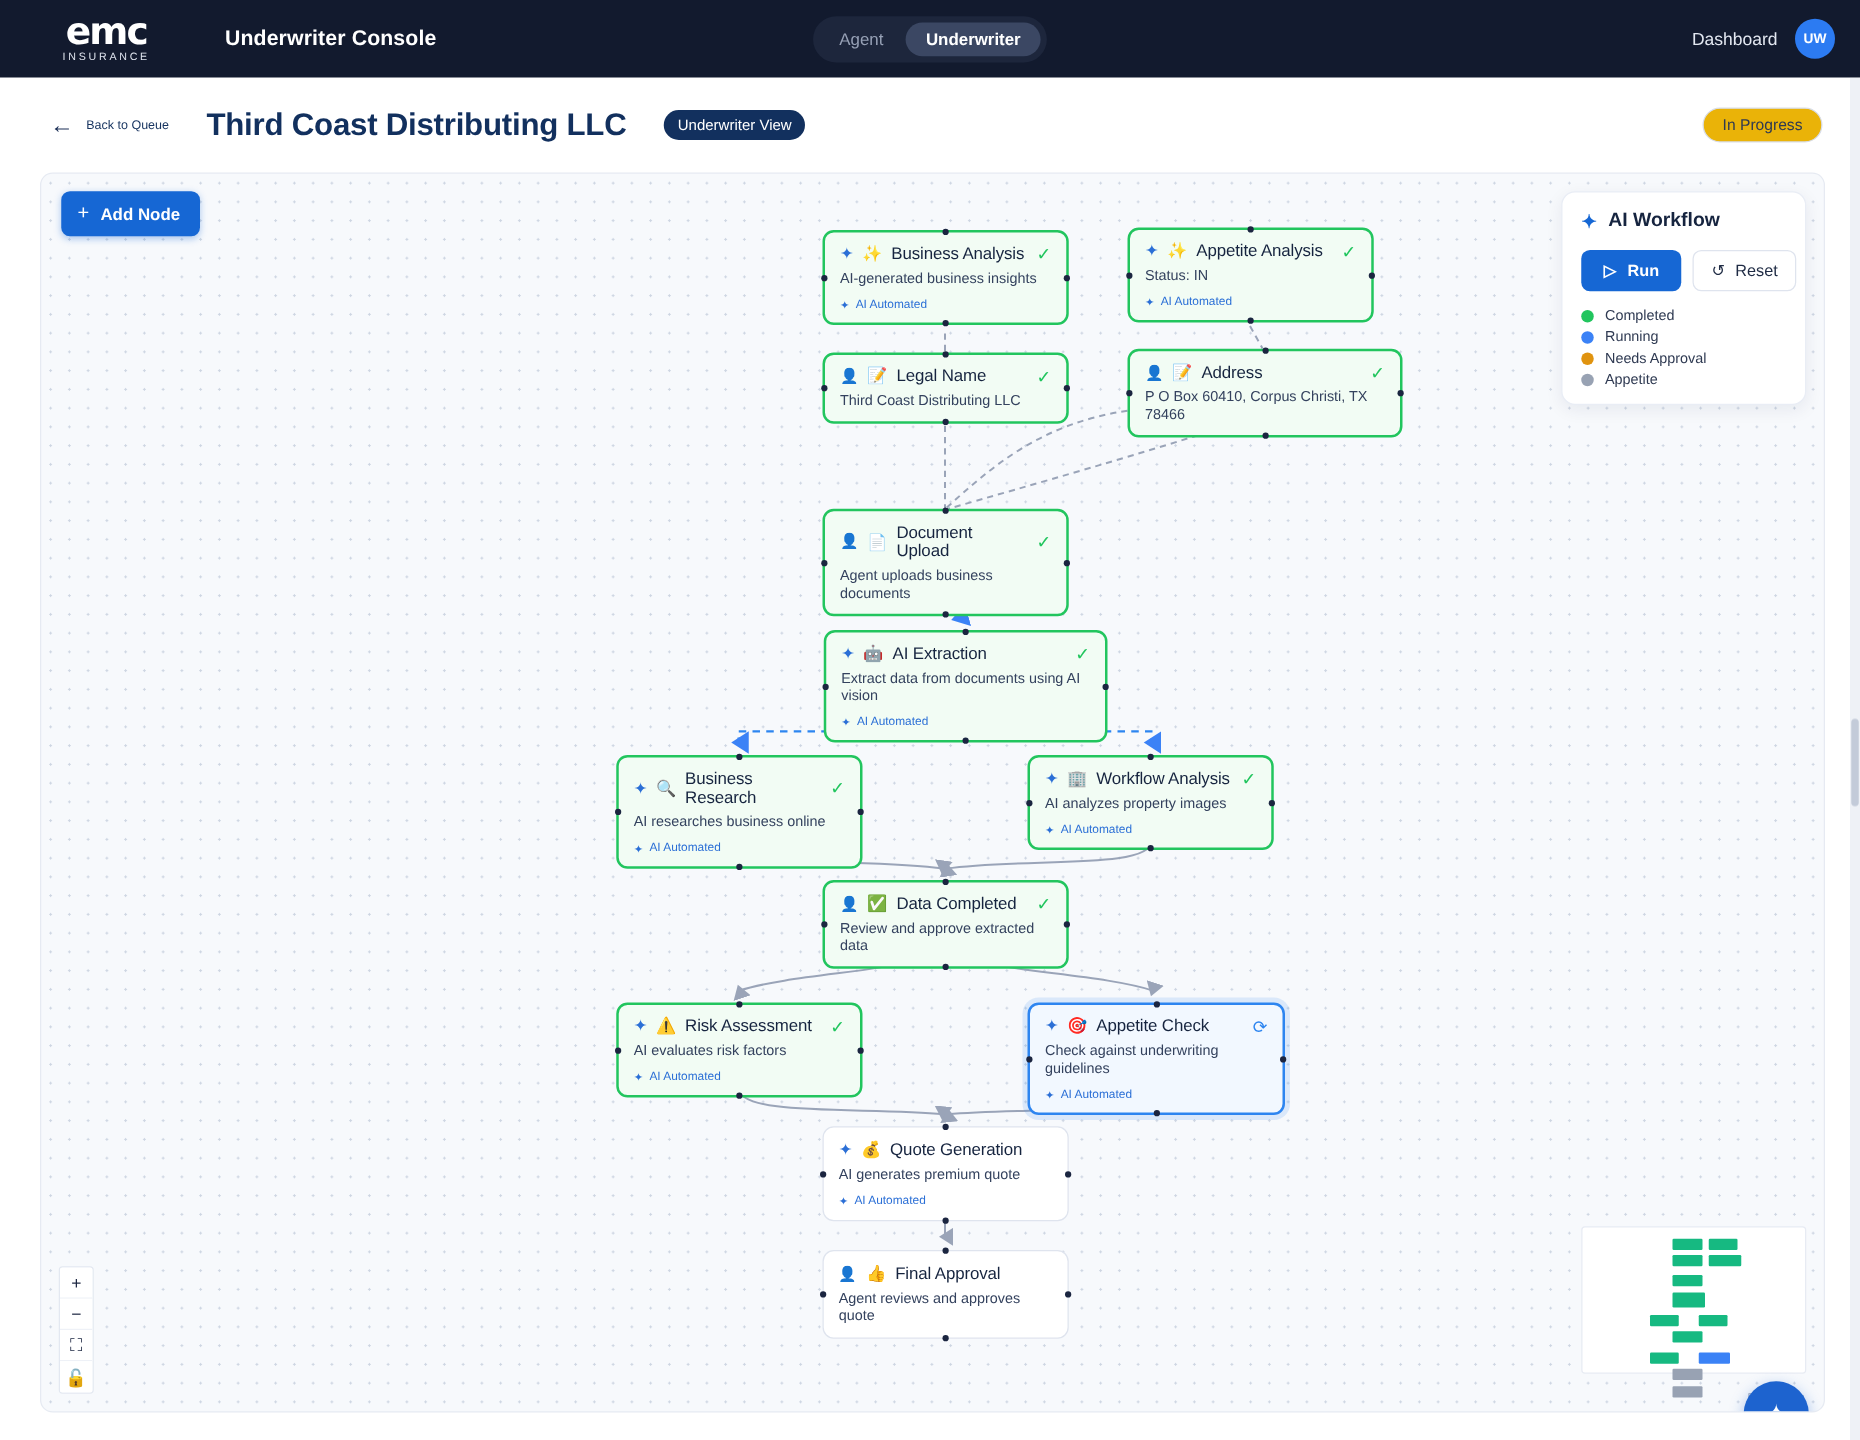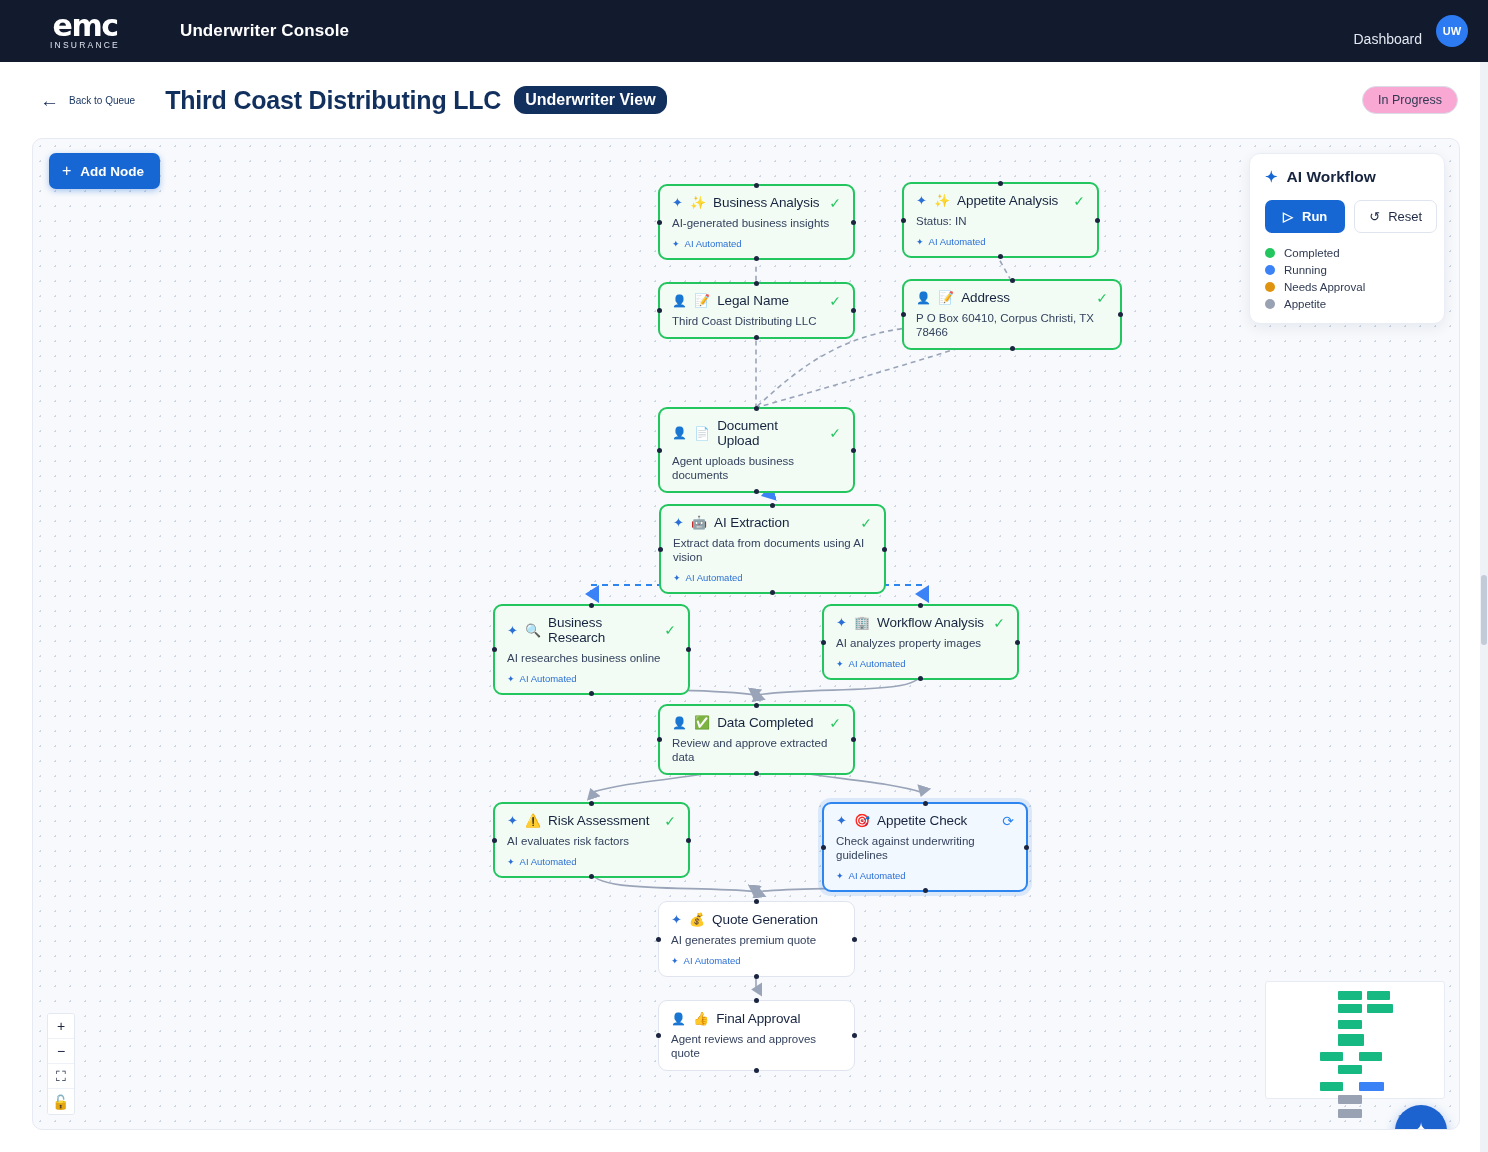--- a/index.html
+++ b/index.html
@@ -26,46 +26,46 @@
   }
   .seg {
     position: absolute; left: 50%; transform: translateX(-50%);
     background: #1d263c; border-radius: 20px; padding: 5px; display: flex; gap: 2px;
   }
   .seg button {
     border: 0; background: transparent; color: #96a0b5; font-size: 13.5px;
     font-family: inherit; padding: 6px 16px; border-radius: 15px; cursor: pointer;
   }
   .seg button.active { background: #3b4763; color: #fff; font-weight: 700; }
-  .topright { margin-left: auto; display: flex; align-items: flex-end; gap: 14px; }
+  .topright { margin-left: auto; display: flex; align-items: center; gap: 14px; }
   .dash-link { color: #e3e8f1; font-size: 14px; cursor: pointer; }
   .avatar {
     width: 32px; height: 32px; border-radius: 50%; background: #2c7bf2;
     color: #fff; font-size: 11px; font-weight: 700; display: flex;
     align-items: center; justify-content: center; cursor: pointer;
   }
   
   .subhead {
     height: 76px; display: flex; align-items: center; padding: 0 30px 0 40px;
     background: #fff;
   }
   .back-btn { display:flex; align-items:center; gap:10px; cursor:pointer; }
   .back-arrow { font-size: 19px; color: #152a52; line-height: 1; }
   .back-label { font-size: 10px; color: #16335f; }
   .page-title {
     margin-left: 30px; font-size: 25px; font-weight: 700; color: #12305e;
     letter-spacing: -.2px;
   }
   .uw-pill {
-    margin-left: 13px; background: #12305e; color: #fff; font-size: 16px;
-    font-weight: 700; padding: 5px 11px; border-radius: 12px;
+    margin-left: 30px; background: #12305e; color: #fff; font-size: 12px;
+    font-weight: 400; padding: 5px 11px; border-radius: 12px;
   }
   .status-pill {
     margin-left: auto; border: 1px solid #d8dde8; color: #2f3a52;
-    font-size: 12.5px; padding: 6px 15px; border-radius: 15px; background:#f9a8d4;text-align:center;
+    font-size: 12.5px; padding: 6px 15px; border-radius: 15px; background:#eab308;text-align:center;
   }
   
   .canvas-outer { padding: 0 28px 0 32px; }
   .canvas {
     position: relative; height: 992px; border: 1px solid #e6eaf2; border-radius: 10px;
     background-color: #f7f9fc;
     background-image: radial-gradient(#cdd5e2 1px, transparent 1px);
     background-size: 15px 15px;
     overflow: hidden;
   }
@@ -159,20 +159,24 @@
 </head>
 <body>
 
 <div class="topbar">
   <div class="logo-wrap">
     <div class="logo-emc">emc</div>
     <div class="logo-sub">INSURANCE</div>
   </div>
   <div class="app-title">Underwriter Console</div>
 
+  <div class="seg">
+    <button>Agent</button>
+    <button class="active">Underwriter</button>
+  </div>
 
   <div class="topright">
     <div class="dash-link">Dashboard</div>
     <div class="avatar">UW</div>
   </div>
 </div>
 
 <div class="subhead">
   <div class="back-btn">
     <span class="back-arrow">←</span>

